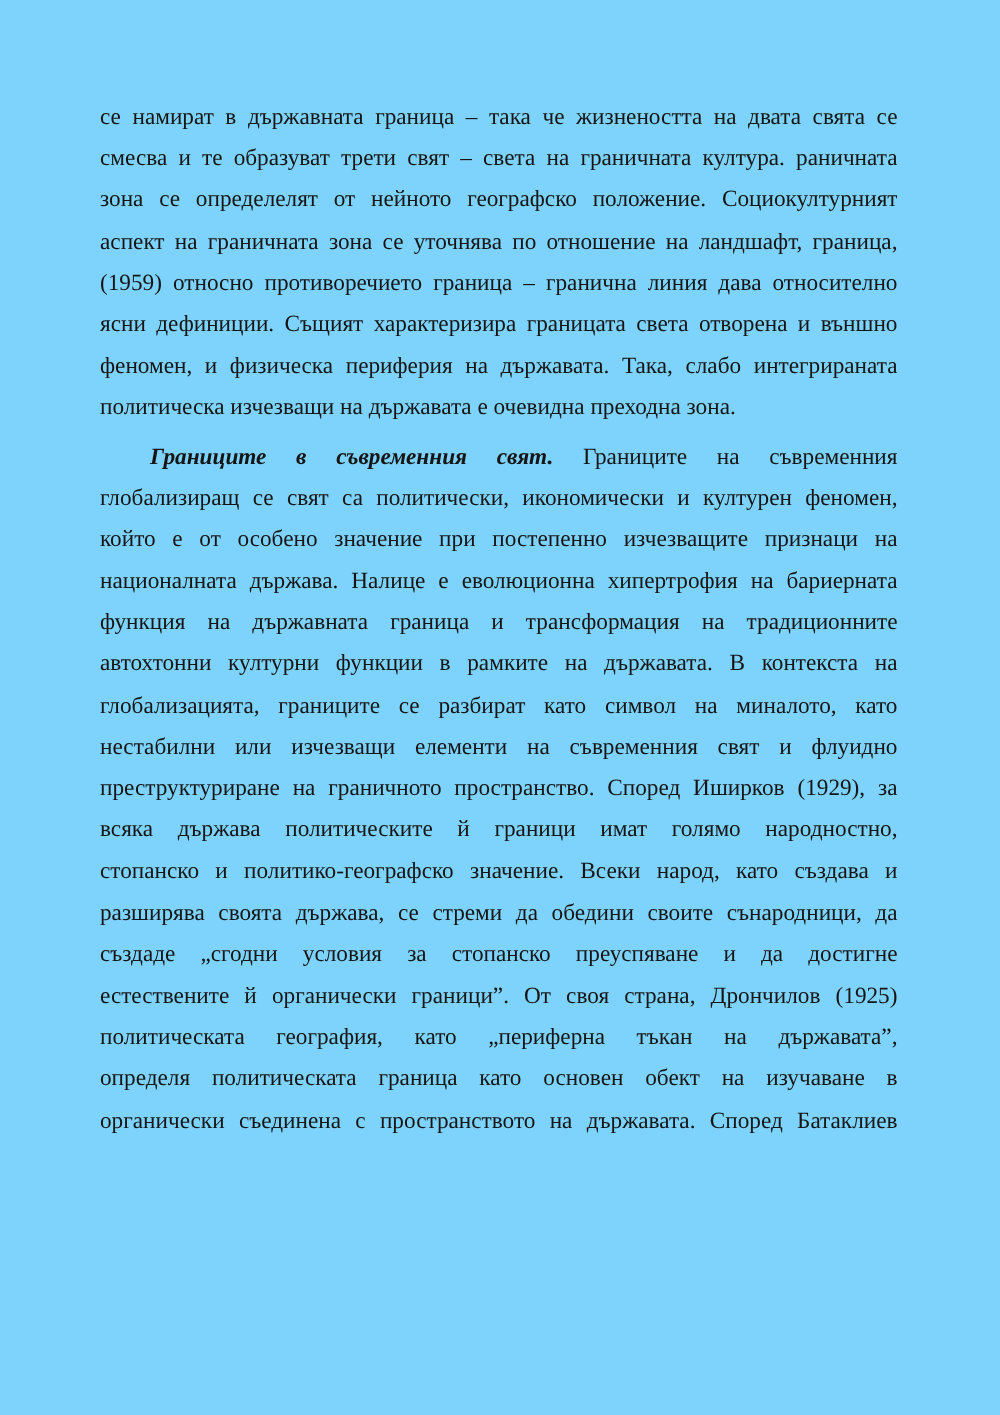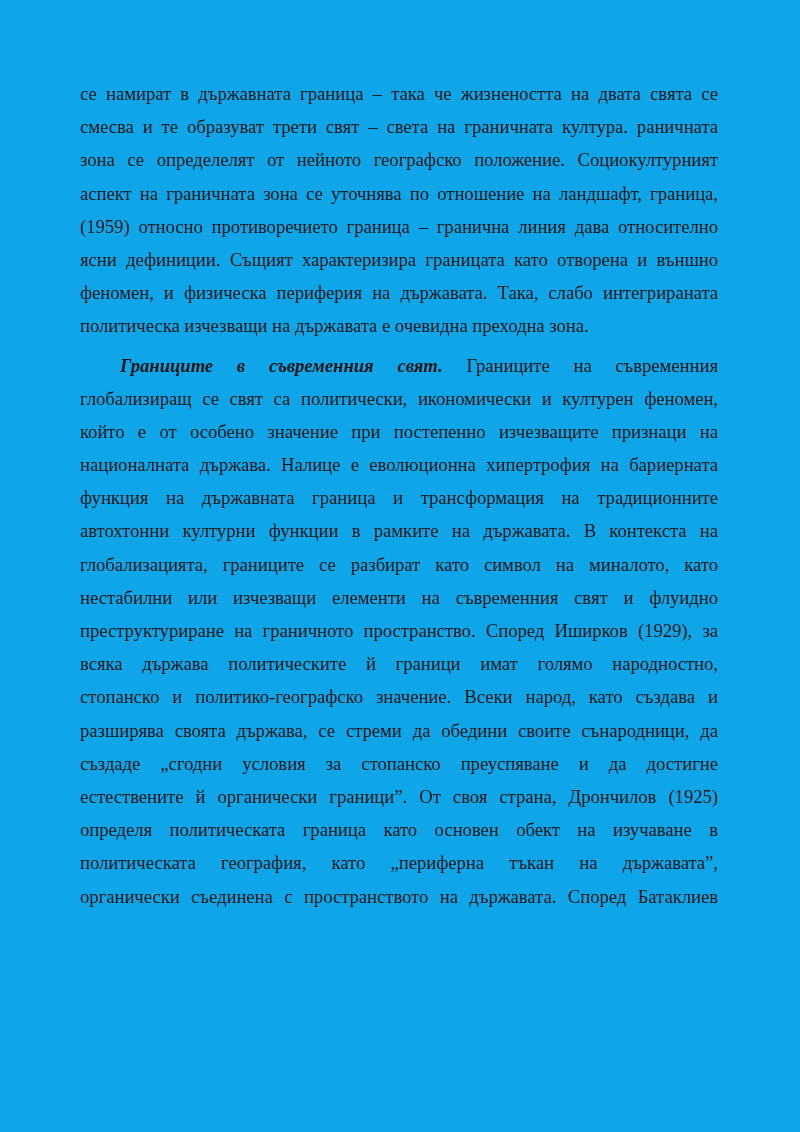--- a/index.html
+++ b/index.html
@@ -1,21 +1,21 @@
 <!DOCTYPE html>
 <html><head>
 <meta charset="utf-8">
 <style>
   html, body { margin: 0; padding: 0; }
   body { background: #ffffff; }
   .page {
     position: relative;
     width: 800px;
     height: 1132px;
-    background: #0ea5e9;
+    background: #7dd3fc;
     overflow: hidden;
     font-family: "Liberation Serif", "DejaVu Serif", serif;
   }
   .text-block {
     position: absolute;
     left: 80px;
     top: 77px;
     width: 638px;
     color: #151515;
   }
@@ -42,37 +42,37 @@
 <body>
 
 <div class="page">
   <div class="text-block" style="color: rgb(21, 21, 21);">
       <div class="paragraph">
         <div class="line"><span>се намират в държавната граница – така че жизнеността на двата свята се</span></div>
         <div class="line"><span>смесва и те образуват трети свят – света на граничната култура. раничната</span></div>
         <div class="line"><span>зона се определелят от нейното географско положение. Социокултурният</span></div>
         <div class="line"><span>аспект на граничната зона се уточнява по отношение на ландшафт, граница,</span></div>
         <div class="line"><span>(1959) относно противоречието граница – гранична линия дава относително</span></div>
-        <div class="line"><span>ясни дефиниции. Същият характеризира границата като отворена и външно</span></div>
+        <div class="line"><span>ясни дефиниции. Същият характеризира границата света отворена и външно</span></div>
         <div class="line"><span>феномен, и физическа периферия на държавата. Така, слабо интегрираната</span></div>
         <div class="line last"><span>политическа изчезващи на държавата е очевидна преходна зона.</span></div>
       </div>
       <div class="paragraph">
         <div class="line indent"><span class="bi">Границите в съвременния свят.</span><span> Границите на съвременния</span></div>
         <div class="line"><span>глобализиращ се свят са политически, икономически и културен феномен,</span></div>
         <div class="line"><span>който е от особено значение при постепенно изчезващите признаци на</span></div>
         <div class="line"><span>националната държава. Налице е еволюционна хипертрофия на бариерната</span></div>
         <div class="line"><span>функция на държавната граница и трансформация на традиционните</span></div>
         <div class="line"><span>автохтонни културни функции в рамките на държавата. В контекста на</span></div>
         <div class="line"><span>глобализацията, границите се разбират като символ на миналото, като</span></div>
         <div class="line"><span>нестабилни или изчезващи елементи на съвременния свят и флуидно</span></div>
         <div class="line"><span>преструктуриране на граничното пространство. Според Иширков (1929), за</span></div>
         <div class="line"><span>всяка държава политическите й граници имат голямо народностно,</span></div>
         <div class="line"><span>стопанско и политико-географско значение. Всеки народ, като създава и</span></div>
         <div class="line"><span>разширява своята държава, се стреми да обедини своите сънародници, да</span></div>
         <div class="line"><span>създаде „сгодни условия за стопанско преуспяване и да достигне</span></div>
         <div class="line"><span>естествените й органически граници”. От своя страна, Дрончилов (1925)</span></div>
+        <div class="line"><span>политическата география, като „периферна тъкан на държавата”,</span></div>
         <div class="line"><span>определя политическата граница като основен обект на изучаване в</span></div>
-        <div class="line"><span>политическата география, като „периферна тъкан на държавата”,</span></div>
         <div class="line"><span>органически съединена с пространството на държавата. Според Батаклиев</span></div>
       </div>
     </div>
 </div>
 
 </body></html>

